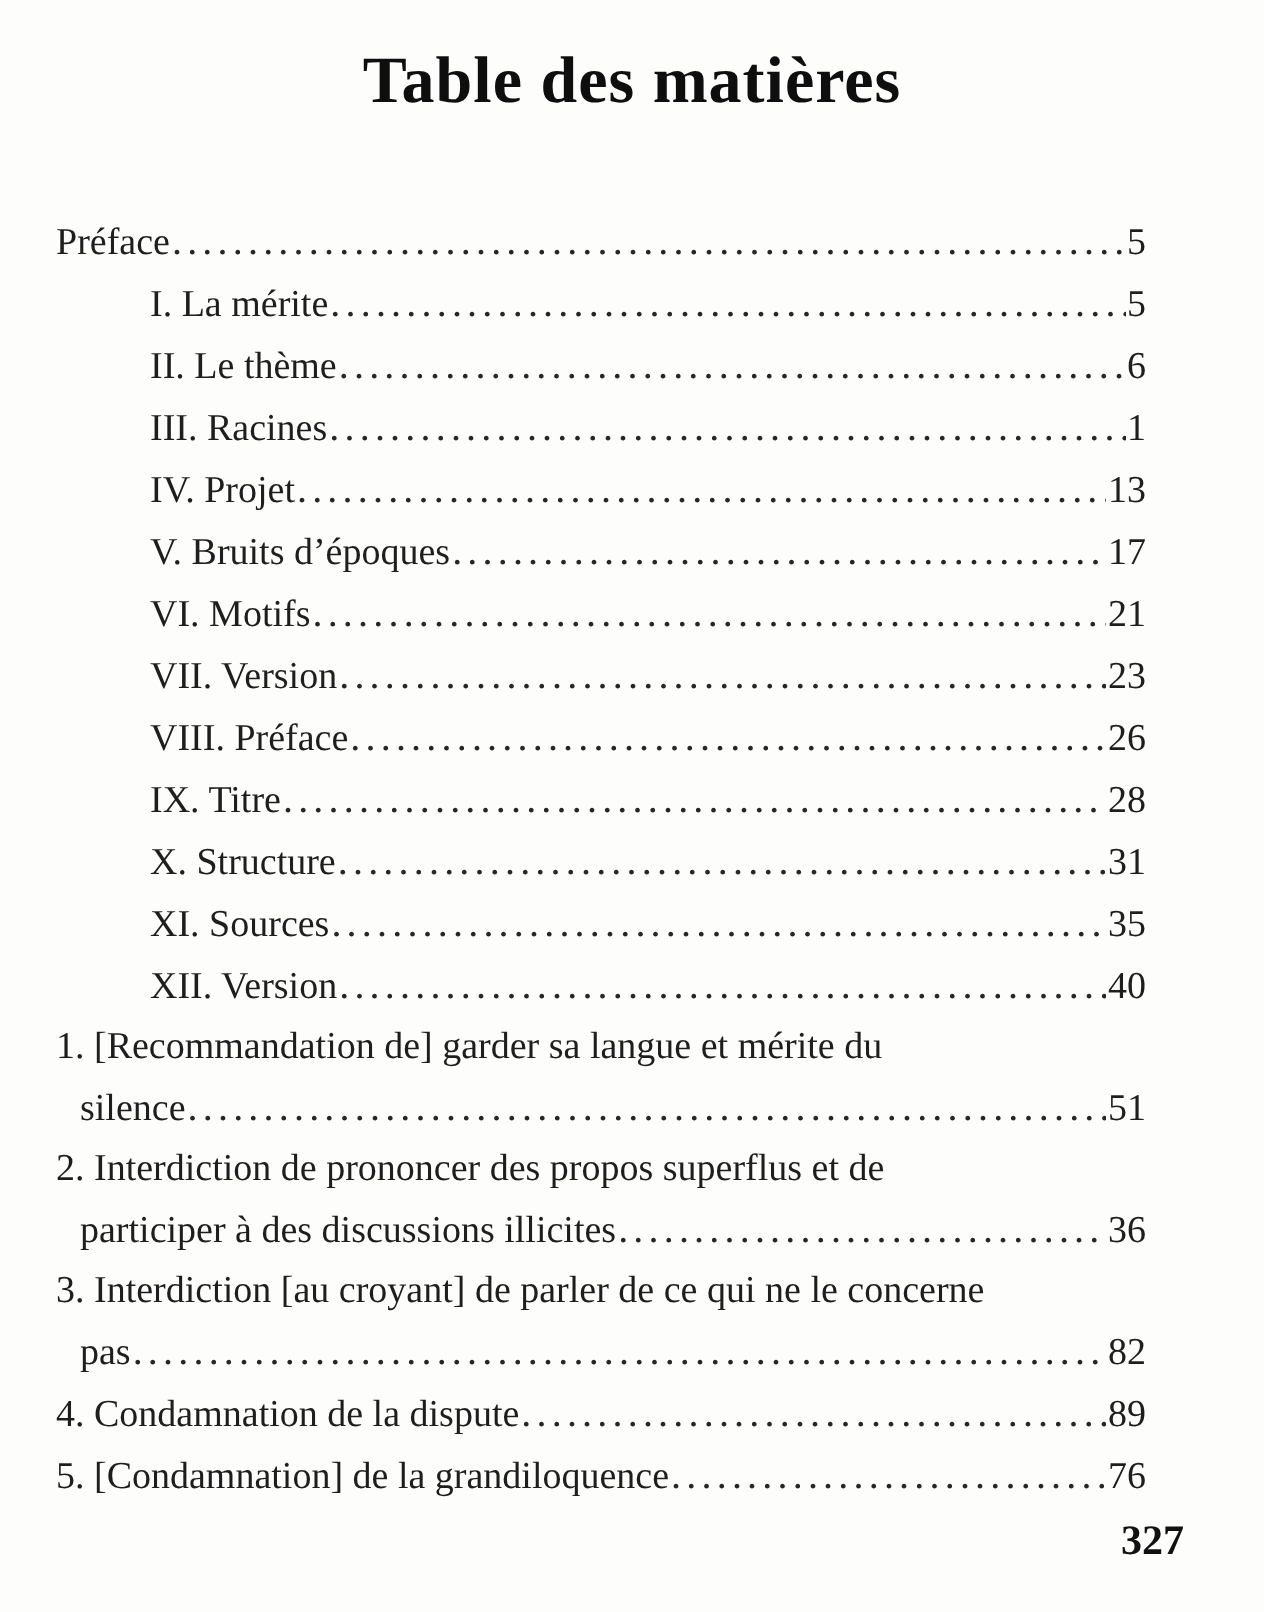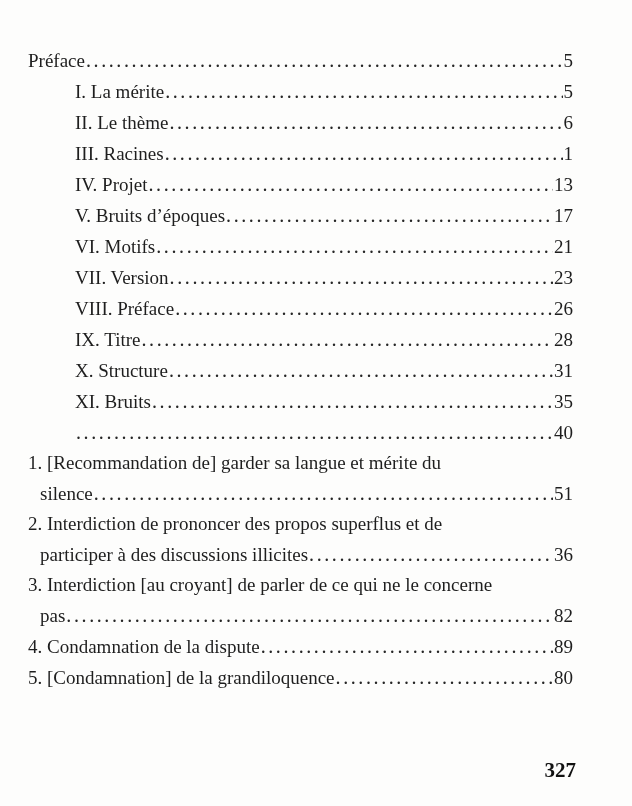--- a/index.html
+++ b/index.html
@@ -52,31 +52,32 @@
     content: "................................................................................................................................";
     font-size: 20px;
     letter-spacing: 2.6px;
     color: #262626;
   }
   .toc-page {
     flex: 0 0 auto;
   }
   .folio {
     position: absolute;
-    right: 56px;
+    right: 40px;
     bottom: 23px;
     font-size: 21px;
     font-weight: bold;
     color: #111111;
   }
 </style>
 </head>
 <body>
 
 <div class="page">
+  <h1 class="title">Table des matières</h1>
 
   <div class="toc">
       <div class="toc-row indent-0">
     <span class="toc-label">Préface</span>
     <span class="dot-leader"></span>
     <span class="toc-page">5</span>
   </div>
       <div class="toc-row indent-1">
     <span class="toc-label">I. La mérite</span>
     <span class="dot-leader"></span>
@@ -121,25 +122,26 @@
     <span class="toc-label">IX. Titre</span>
     <span class="dot-leader"></span>
     <span class="toc-page">28</span>
   </div>
       <div class="toc-row indent-1">
     <span class="toc-label">X. Structure</span>
     <span class="dot-leader"></span>
     <span class="toc-page">31</span>
   </div>
       <div class="toc-row indent-1">
-    <span class="toc-label">XI. Bruits</span>
+    <span class="toc-label">XI. Sources</span>
     <span class="dot-leader"></span>
     <span class="toc-page">35</span>
   </div>
       <div class="toc-row indent-1">
+    <span class="toc-label">XII. Version</span>
     <span class="dot-leader"></span>
     <span class="toc-page">40</span>
   </div>
       <div class="toc-row indent-0 no-page">
     <span class="toc-label">1. [Recommandation de] garder sa langue et mérite du</span>
 
   </div>
       <div class="toc-row indent-2">
     <span class="toc-label">silence</span>
     <span class="dot-leader"></span>
@@ -164,18 +166,18 @@
     <span class="toc-page">82</span>
   </div>
       <div class="toc-row indent-0">
     <span class="toc-label">4. Condamnation de la dispute</span>
     <span class="dot-leader"></span>
     <span class="toc-page">89</span>
   </div>
       <div class="toc-row indent-0">
     <span class="toc-label">5. [Condamnation] de la grandiloquence</span>
     <span class="dot-leader"></span>
-    <span class="toc-page">80</span>
+    <span class="toc-page">76</span>
   </div>
     </div>
 
   <div class="folio">327</div>
 </div>
 
 </body></html>

